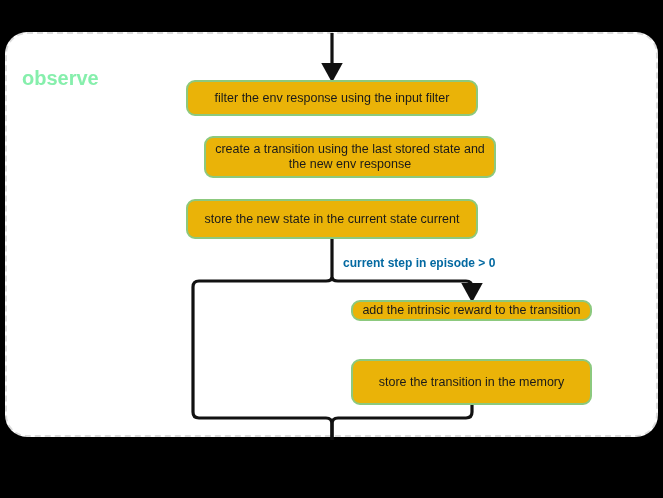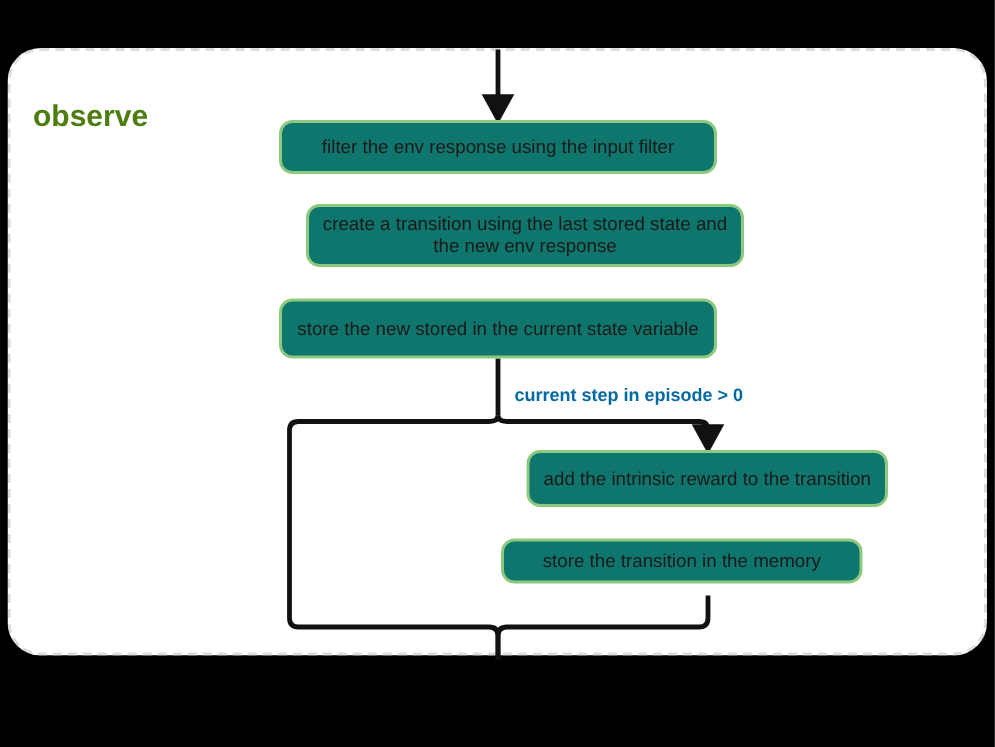--- a/index.html
+++ b/index.html
@@ -26,46 +26,46 @@
     border: 2px dashed #dcdcdc;
     border-radius: 22px;
     box-sizing: border-box;
   }
   #group-title {
     position: absolute;
     left: 22px;
     top: 66px;
     font-size: 20px;
     font-weight: bold;
-    color: #4d7c0f;
+    color: #86efac;
     letter-spacing: 0px;
     line-height: 24px;
     white-space: nowrap;
   }
   
   .node {
     position: absolute;
     box-sizing: border-box;
-    background: #0f766e;
+    background: #eab308;
     border: 2.5px solid #8cc97e;
     border-radius: 9px;
     display: flex;
     align-items: center;
     justify-content: center;
     text-align: center;
     font-size: 12.5px;
     color: #1a1a1a;
     line-height: 15px;
     padding: 2px 8px;
   }
   #node-filter      { left: 186px; top: 80px;  width: 292px; height: 36px; }
   #node-create      { left: 204px; top: 136px; width: 292px; height: 42px; }
   #node-store-state { left: 186px; top: 199px; width: 292px; height: 40px; }
-  #node-intrinsic   { left: 351px; top: 300px; width: 241px; height: 38px; }
-  #node-store-trans { left: 334px; top: 359px; width: 241px; height: 30px; }
+  #node-intrinsic   { left: 351px; top: 300px; width: 241px; height: 21px; }
+  #node-store-trans { left: 351px; top: 359px; width: 241px; height: 46px; }
 
   
   #edge-label-cond {
     position: absolute;
     left: 343px;
     top: 256px;
     font-size: 12px;
     font-weight: bold;
     color: #0369a1;
     white-space: nowrap;
@@ -105,21 +105,21 @@
     <path d="M332,277 Q332,281 326,281 L199,281 Q193,281 193,287
              L193,412 Q193,418 199,418 L326,418 Q332,418 332,424 L332,440" fill="none" stroke="#111111" stroke-width="3.2"></path>
 
     <path d="M472,397 L472,412 Q472,418 466,418 L338,418 Q332,418 332,424 L332,440" fill="none" stroke="#111111" stroke-width="3.2"></path>
   </svg>
 
   <div class="node" id="node-filter">filter the env response using the input filter</div>
 
   <div class="node" id="node-create">create a transition using the last stored state and the new env response</div>
 
-  <div class="node" id="node-store-state">store the new stored in the current state variable</div>
+  <div class="node" id="node-store-state">store the new state in the current state current</div>
 
   <div class="node" id="node-intrinsic">add the intrinsic reward to the transition</div>
 
   <div class="node" id="node-store-trans">store the transition in the memory</div>
 
   <div id="edge-label-cond">current step in episode &gt; 0</div>
 
 </div>
 
 </body></html>

